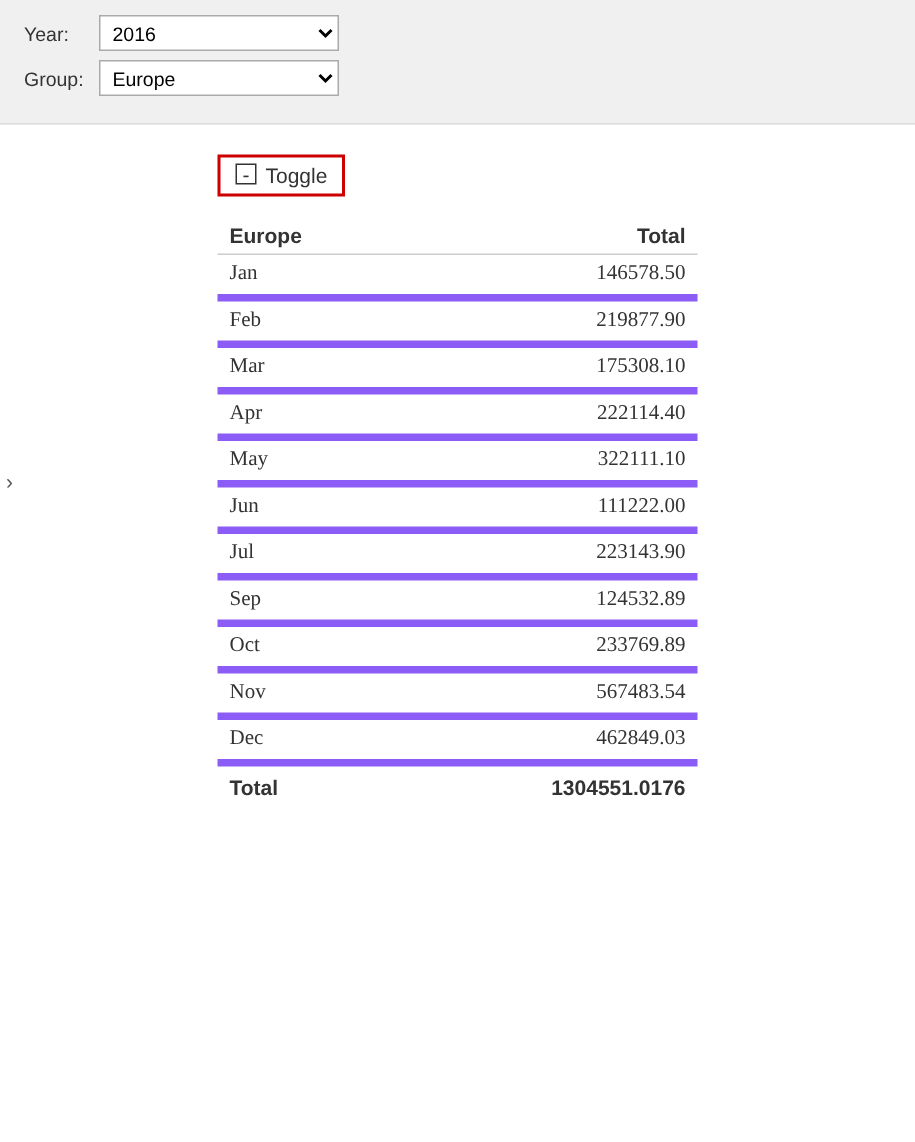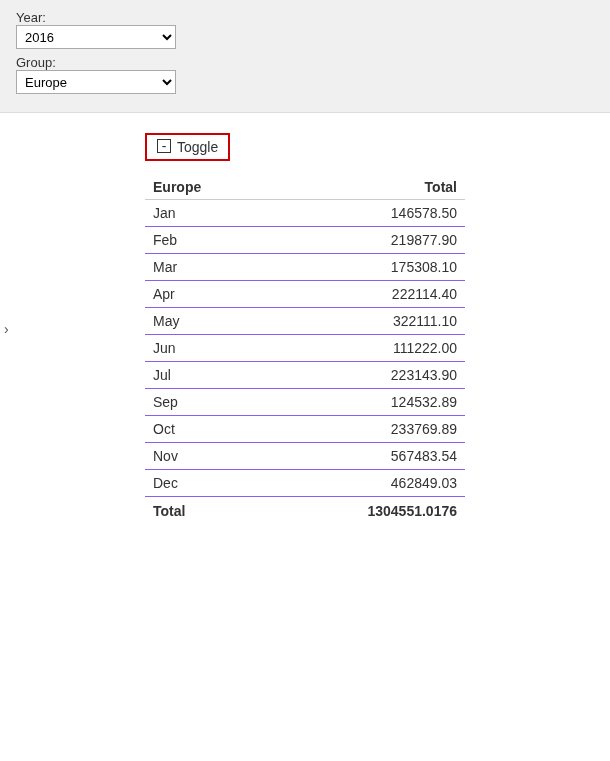--- a/index.html
+++ b/index.html
@@ -15,22 +15,22 @@
       min-height: 761px;
       color: #333;
     }
     .top-bar {
       background: #f0f0f0;
       padding: 10px 16px 12px 16px;
       border-bottom: 1px solid #ddd;
     }
     .filter-row {
       display: flex;
+      align-items: center;
       margin-bottom: 6px;
-      flex-direction: column;
     }
     .filter-label {
       width: 50px;
       font-size: 13px;
       color: #333;
     }
     .filter-select {
       width: 160px;
       height: 24px;
       font-size: 13px;
@@ -98,22 +98,23 @@
       font-size: 14px;
       border-bottom: 1px solid #ccc;
     }
     thead th:first-child {
       text-align: left;
     }
     tbody tr td {
       padding: 5px 8px;
       font-size: 14px;
       text-align: right;
-      border-bottom: 1px solid #8b5cf6;
-      color: #333;
+      border-bottom: 5px solid #8b5cf6;
+      color: #333;
+      font-family: Liberation Serif, serif;
     }
     tbody tr td:first-child {
       text-align: left;
     }
     tfoot tr td {
       padding: 6px 8px;
       font-size: 14px;
       font-weight: bold;
       text-align: right;
       border-top: 1px solid #ccc;

